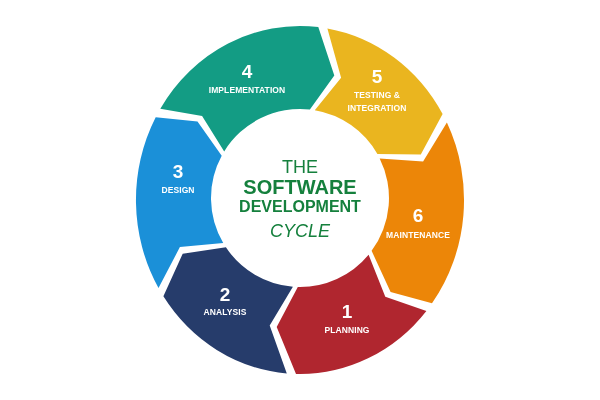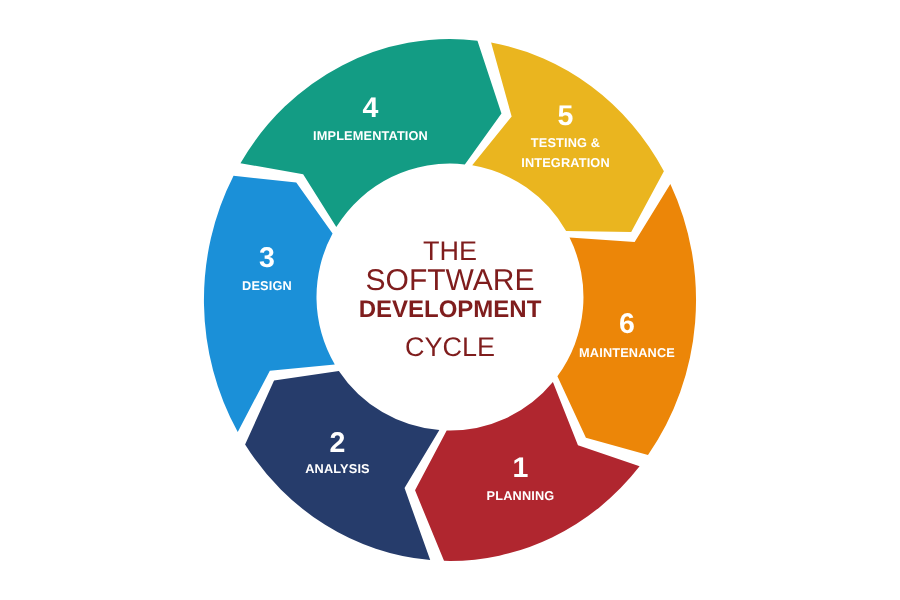--- a/index.html
+++ b/index.html
@@ -1,24 +1,24 @@
 <!DOCTYPE html>
 <html><head>
 <meta charset="utf-8">
 <style>
   html, body { margin: 0; padding: 0; background: #ffffff; }
   body { width: 600px; height: 400px; overflow: hidden; position: relative; font-family: "Liberation Sans", sans-serif; }
   #diagram { position: absolute; left: 0; top: 0; width: 600px; height: 400px; }
   .seg-num { font-family: "Liberation Sans", sans-serif; font-weight: bold; font-size: 19px; fill: #ffffff; text-anchor: middle; }
   .seg-lbl { font-family: "Liberation Sans", sans-serif; font-weight: bold; font-size: 8.5px; fill: #ffffff; text-anchor: middle; letter-spacing: 0.1px; }
-  .center-title { position: absolute; left: 210px; width: 180px; text-align: center; color: #7f1d1d; font-family: "Liberation Sans", sans-serif; line-height: 1; }
+  .center-title { position: absolute; left: 210px; width: 180px; text-align: center; color: #15803d; font-family: "Liberation Sans", sans-serif; line-height: 1; }
   .ct-the { top: 158px; font-size: 18px; }
-  .ct-software { top: 177px; font-size: 20px; font-weight: normal; }
+  .ct-software { top: 177px; font-size: 20px; font-weight: bold; }
   .ct-development { top: 199px; font-size: 16px; font-weight: bold; }
-  .ct-cycle { top: 222px; font-size: 18px; }
+  .ct-cycle { top: 222px; font-size: 18px; font-style: italic; }
 </style>
 </head>
 <body>
 
 <svg id="diagram" viewBox="0 0 600 400" xmlns="http://www.w3.org/2000/svg">
   <g id="segments">
       <path d="M160.3,108.8 A164,174 0 0 1 318.3,27.1 L334.3,75.6 L309.9,109.6 A89,89 0 0 0 224.2,151.4 L202.1,116.1 Z" fill="#139c84"></path>
       <path d="M327.4,28.4 A164,174 0 0 1 442.6,114.1 L420.8,154.6 L377.4,154.0 A89,89 0 0 0 314.8,110.2 L341.1,77.7 Z" fill="#eab51f"></path>
       <path d="M446.9,122.6 A164,174 0 0 1 432.0,303.3 L390.6,291.9 L371.6,250.8 A89,89 0 0 0 379.7,158.4 L423.1,161.4 Z" fill="#ec8608"></path>
       <path d="M426.4,310.9 A164,174 0 0 1 296.0,373.9 L276.7,326.9 L297.8,287.0 A89,89 0 0 0 368.6,254.7 L385.3,296.8 Z" fill="#b0262f"></path>

